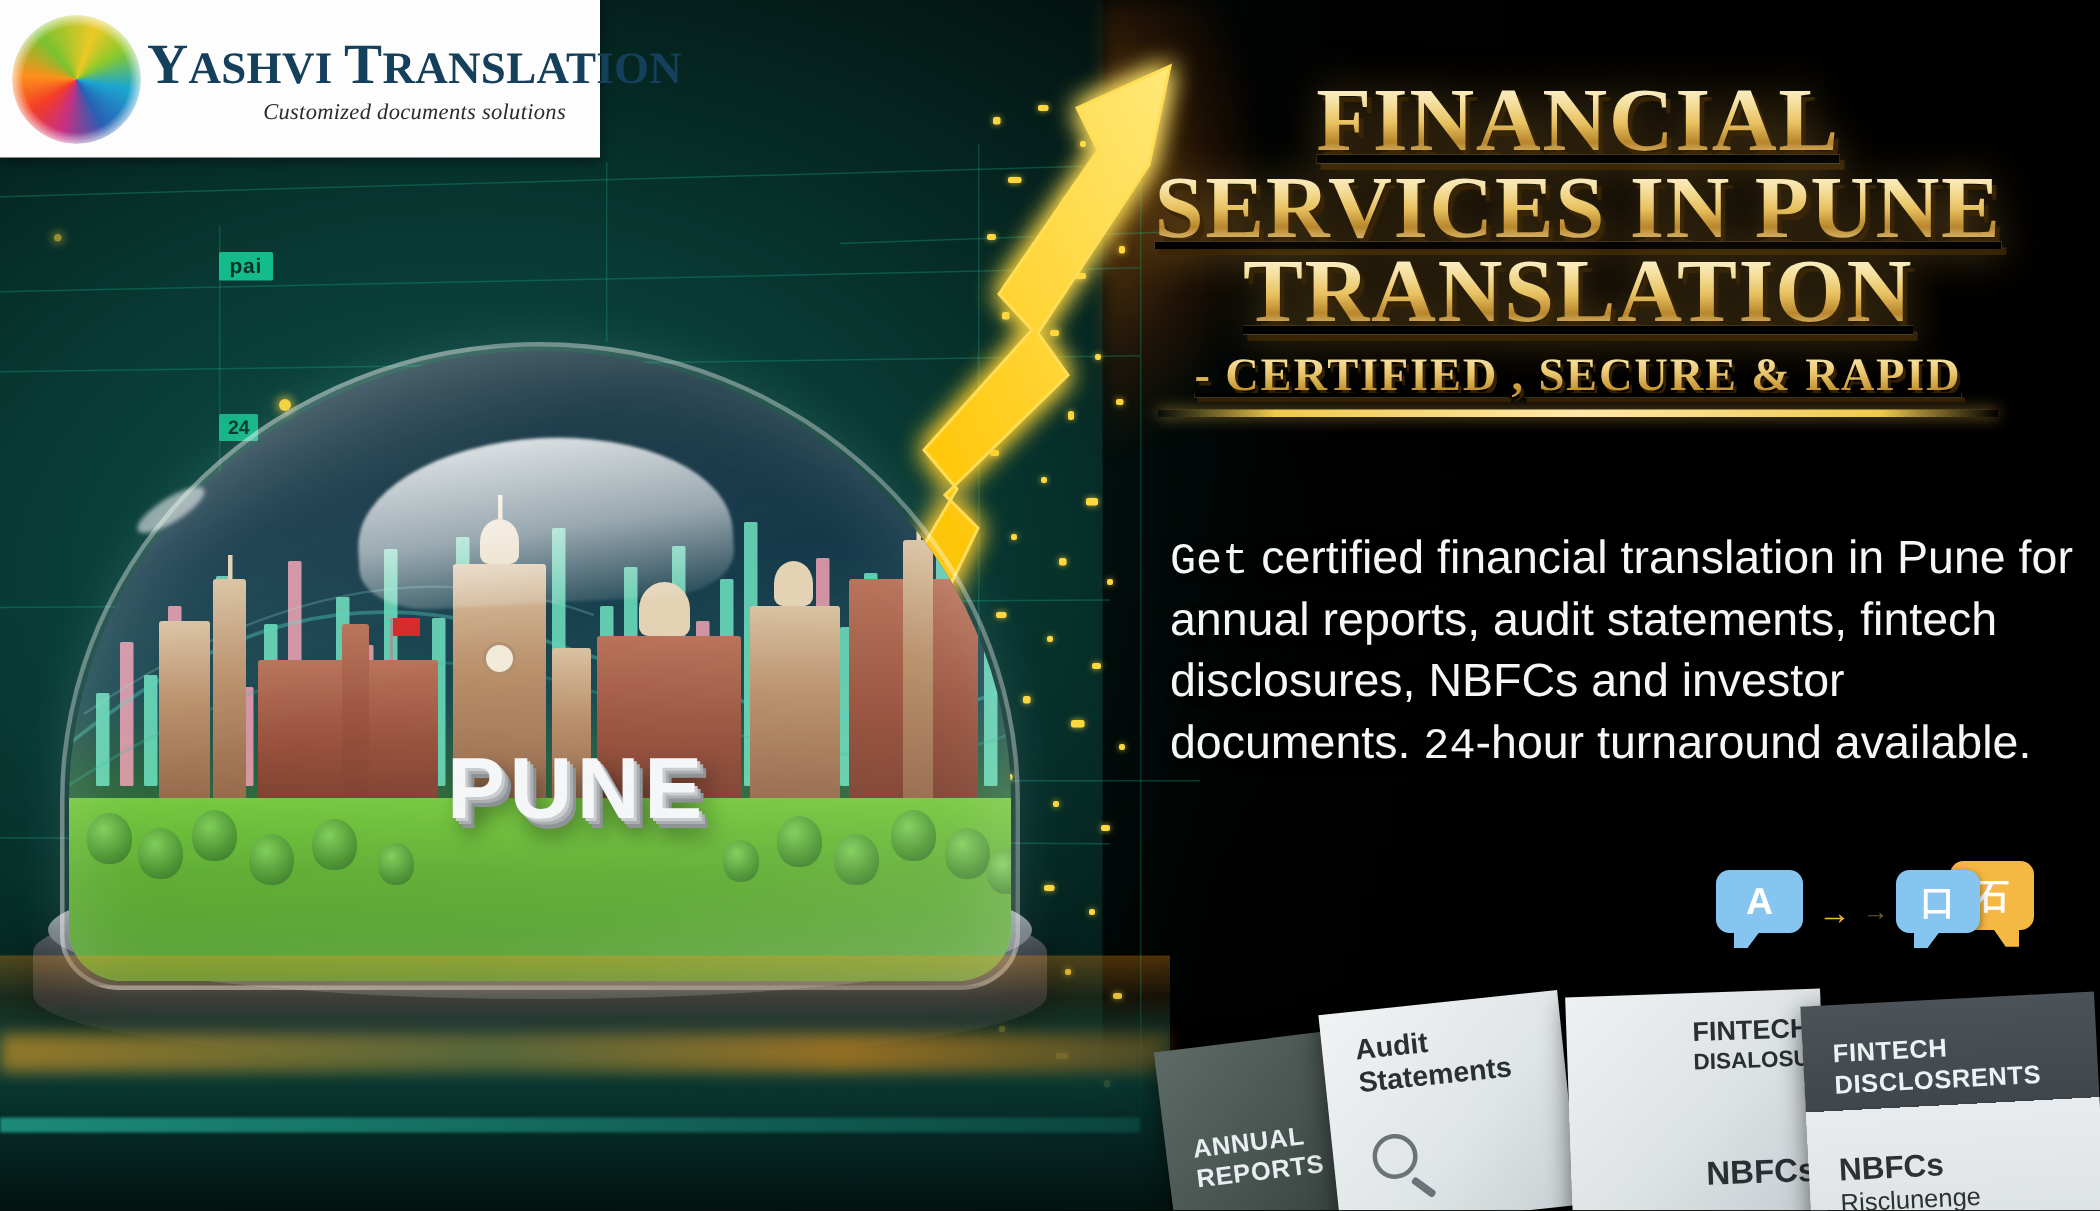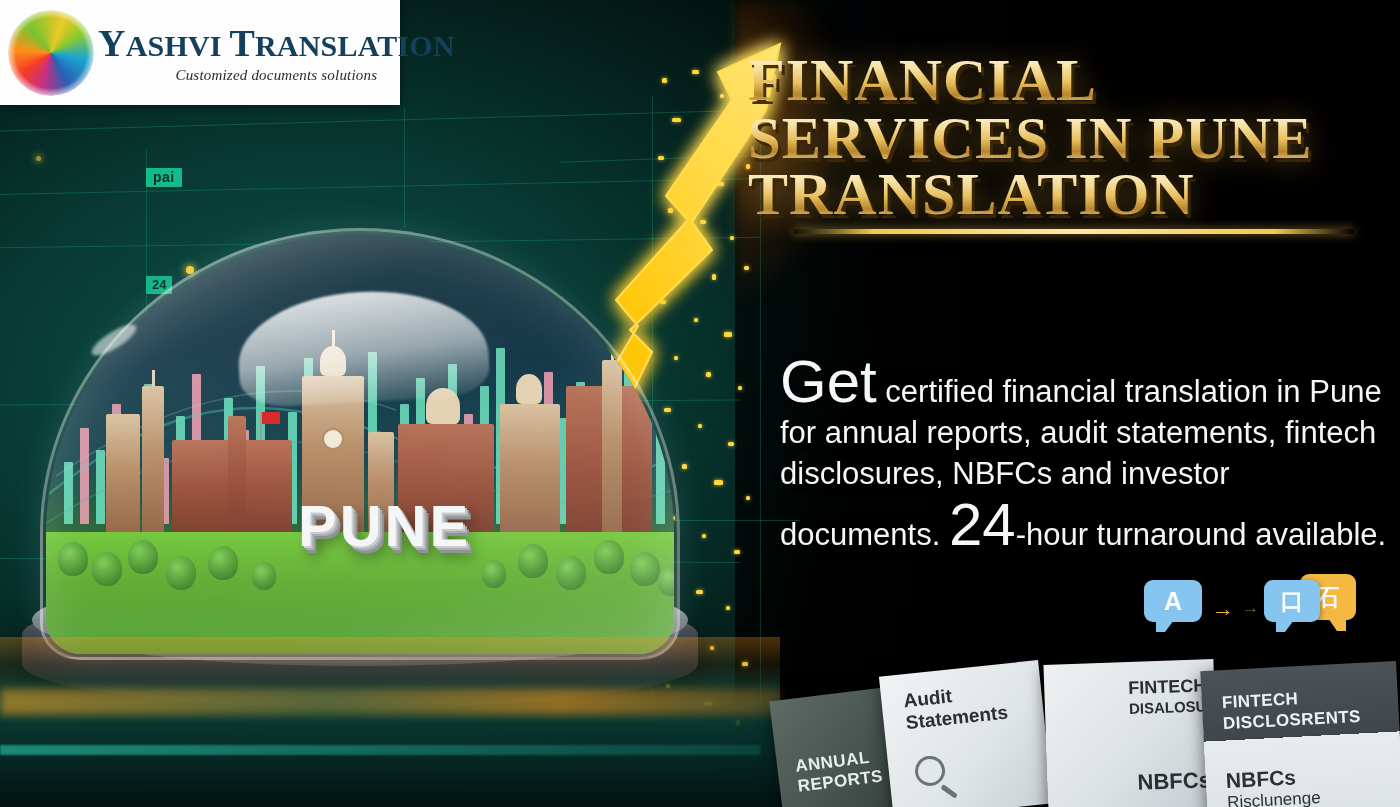--- a/index.html
+++ b/index.html
@@ -177,22 +177,23 @@
     color:#14405c; letter-spacing:.2px; white-space:nowrap;
   }
   .logo-title .cap{ font-size:38px; }
   .logo-sub{
     font:italic 15px "Liberation Serif", serif;
     color:#2b2b2b; text-align:center; margin-top:2px; letter-spacing:.2px;
   }
 
   
   .headline{
-    position:absolute; left:748px; top:52px; width:652px;
-    text-align:left;
+    position:absolute; left:726px; top:52px; width:652px;
+    text-align:center;
+    text-decoration:underline;
   }
   .hl-line{
     font-family:"Liberation Serif", serif;
     font-weight:700;
     line-height:.96;
     letter-spacing:1px;
     background:linear-gradient(180deg,#fff8e2 0%,#f7e3a8 26%,#e8c160 52%,#b8862c 74%,#f3dfa3 100%);
     -webkit-background-clip:text; background-clip:text;
     color:transparent;
     -webkit-text-fill-color:transparent;
@@ -217,21 +218,21 @@
   }
 
   
   .body-copy{
     position:absolute; left:780px; top:352px; width:610px;
     color:#f4f6f7;
     font-family:"Liberation Sans", sans-serif;
     font-size:31px; line-height:1.32;
     text-shadow:0 2px 6px rgba(0,0,0,.85);
   }
-  .body-copy .big{ font-size:60px; line-height:1; }
+  .body-copy .big{ font-size:29px; line-height:1;font-family:Liberation Mono, monospace; }
 
   
   .tr-icons{ position:absolute; left:1142px; top:568px; width:250px; height:86px; }
   .bub{
     position:absolute; border-radius:9px;
     display:flex; align-items:center; justify-content:center;
     font-weight:700; color:#fff;
     box-shadow:0 2px 6px rgba(0,0,0,.5);
   }
   .bub:after{
@@ -498,20 +499,21 @@
     <div class="logo-text">
       <div class="logo-title"><span class="cap">Y</span><span>ASHVI</span>&nbsp;<span class="cap">T</span><span>RANSLATION</span></div>
       <div class="logo-sub">Customized documents solutions</div>
     </div>
   </div>
 
   <div class="headline">
     <div class="hl-line hl1">FINANCIAL</div>
     <div class="hl-line hl3">SERVICES IN PUNE</div>
     <div class="hl-line hl2">TRANSLATION</div>
+    <div class="hl-sub">- CERTIFIED , SECURE &amp; RAPID</div>
     <div class="hl-rule"></div>
   </div>
 
   <div class="body-copy">
     <span class="big">Get</span><span> certified financial translation in Pune for annual reports, audit statements, fintech disclosures, NBFCs and investor documents. </span><span class="big">24</span><span>-hour turnaround available.</span>
   </div>
 
   <div class="tr-icons">
     <div class="bub bub-a">
       <span>A</span>

